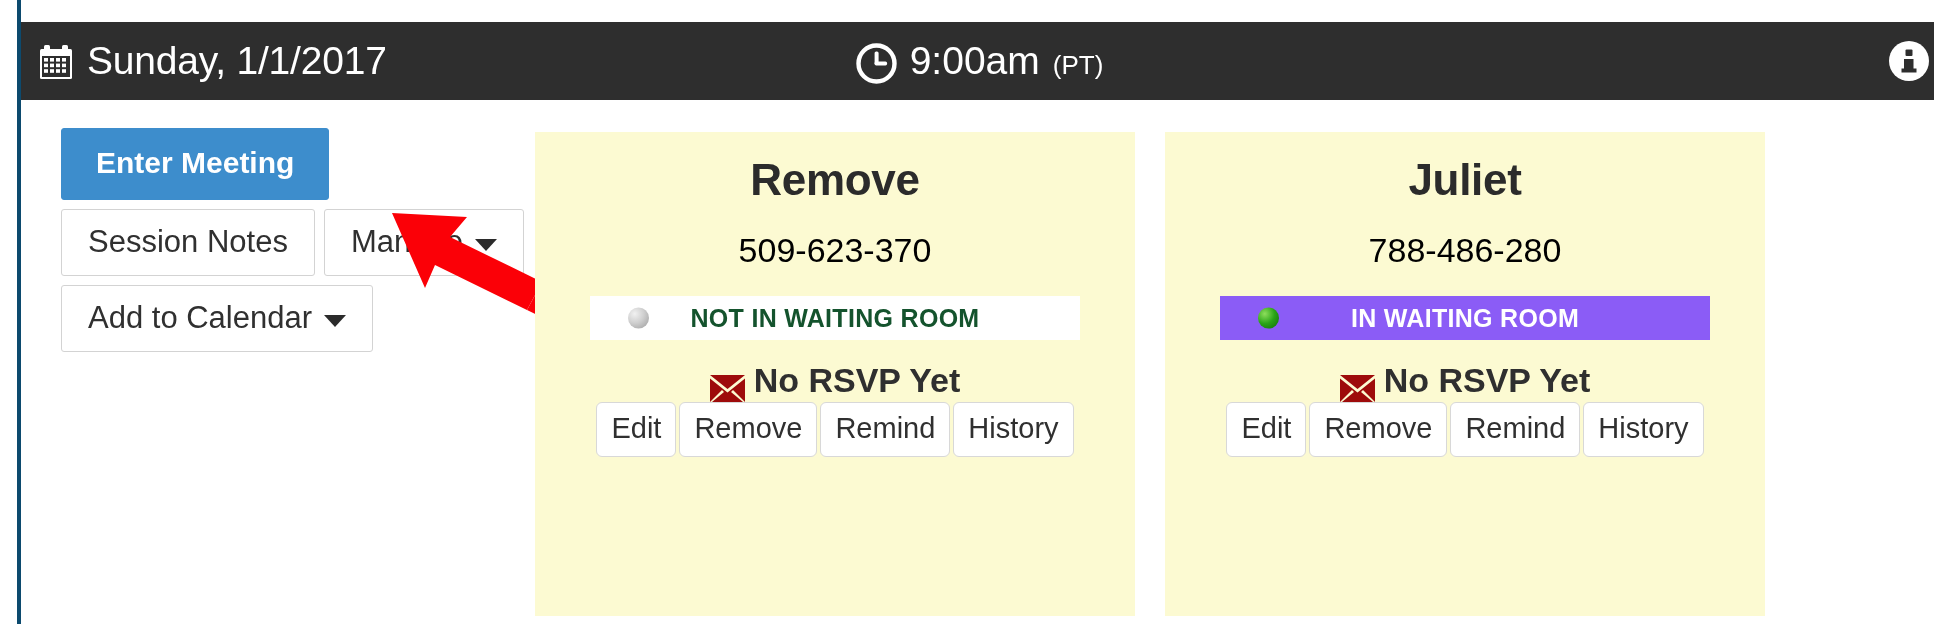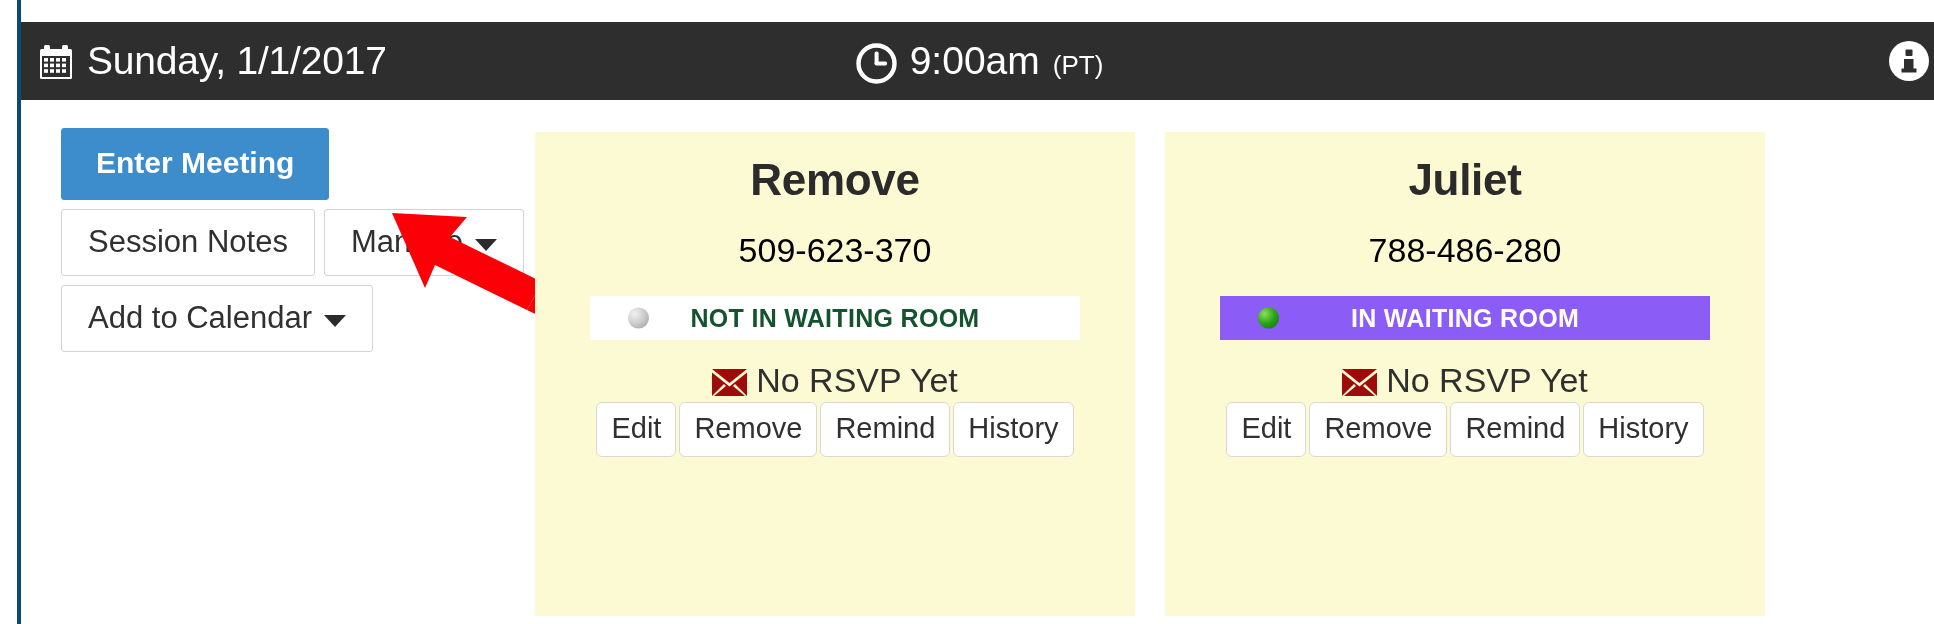--- a/index.html
+++ b/index.html
@@ -220,25 +220,26 @@
     background: #8b5cf6;
     color: #ffffff;
   }
   .status-on .dot {
     background: radial-gradient(circle at 32% 30%, #8ede5c 0%, #2aa418 48%, #0f6b08 100%);
   }
 
   .rsvp {
     margin-top: 21px;
     display: flex;
-    align-items: center;
+    align-items: flex-end;
     justify-content: center;
     gap: 9px;
     font-size: 34px;
     color: #2f2f2f;
+    font-weight: bold;
   }
   .env-icon { display: inline-block; width: 35px; height: 27px; position: relative; top: 2px; }
   .env-icon svg { display: block; }
 
   .card-actions {
     margin-top: 2px;
     display: flex;
     justify-content: center;
     gap: 3px;
   }

